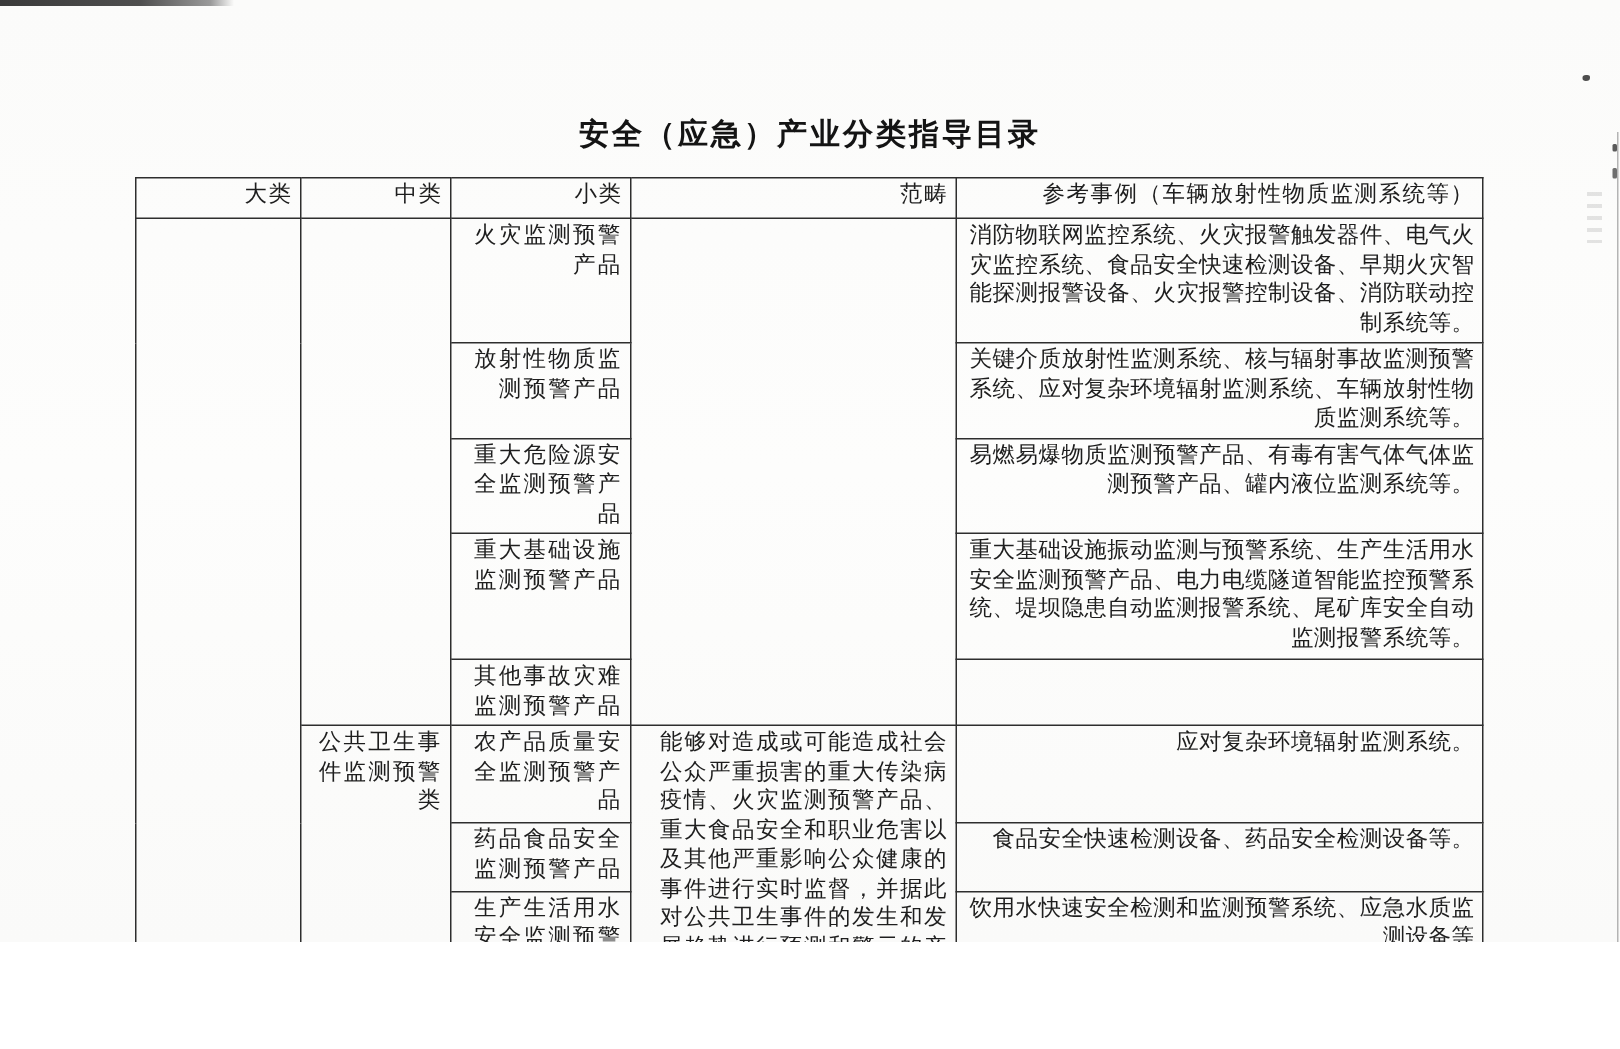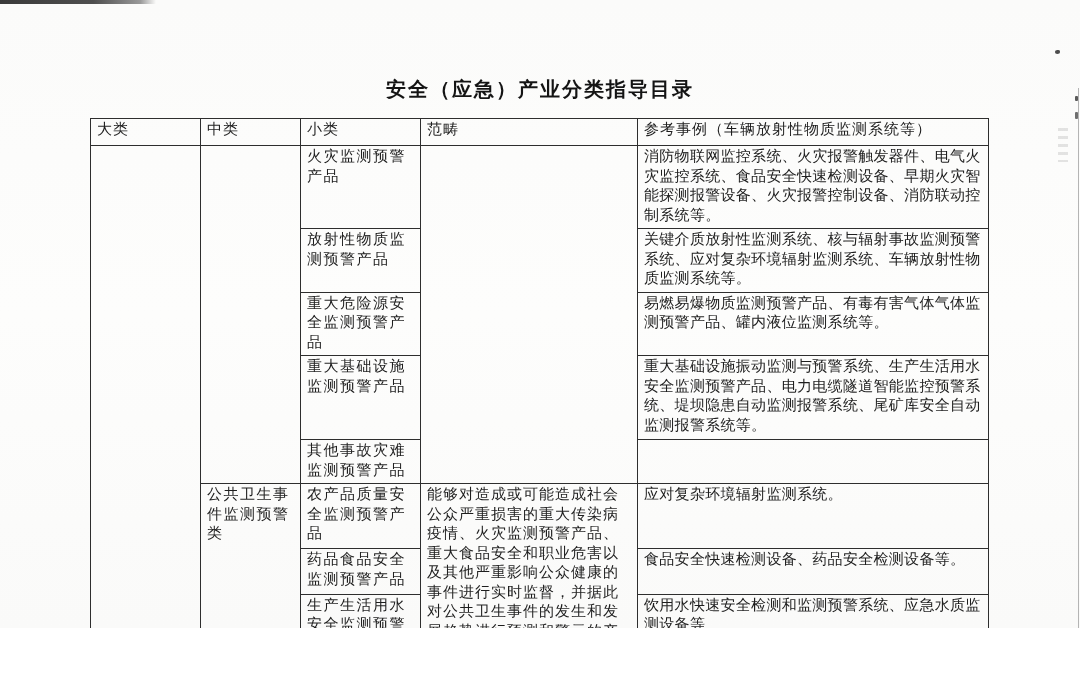--- a/index.html
+++ b/index.html
@@ -6,21 +6,21 @@
     margin: 0;
     padding: 0;
     background: #ffffff;
   }
   .page {
     position: relative;
     width: 1080px;
     height: 628px;
     background: linear-gradient(180deg, #fbfbfa 0%, #fdfdfc 50%, #fafaf9 100%);
     overflow: hidden;
-    font-family: Liberation Mono, monospace;
+    font-family: Liberation Serif, serif;
     color: #1c1c1c;
   }
 
   
   .artifact-topbar {
     position: absolute;
     left: 0; top: 0;
     width: 156px; height: 4px;
     background: linear-gradient(90deg, #3a3a3a 0%, #4f4f4f 60%, #9a9a9a 90%, rgba(200,200,200,0) 100%);
   }
@@ -71,21 +71,21 @@
   table.catalog col.c-middle { width: 100px; }
   table.catalog col.c-sub    { width: 120px; }
   table.catalog col.c-scope  { width: 217px; }
   table.catalog col.c-ex     { width: 351px; }
 
   table.catalog th, table.catalog td {
     border: 1.6px solid #2e2e2e;
     vertical-align: top;
     padding: 2px 5px 2px 6px;
     font-weight: normal;
-    text-align: left;
+    text-align: right;
     line-height: 1.3;
     overflow: hidden;
   }
   table.catalog th {
     height: 22px;
     letter-spacing: 1px;
     white-space: nowrap;
   }
   td.cell-sub, td.cell-middle {
     letter-spacing: 1.5px;

